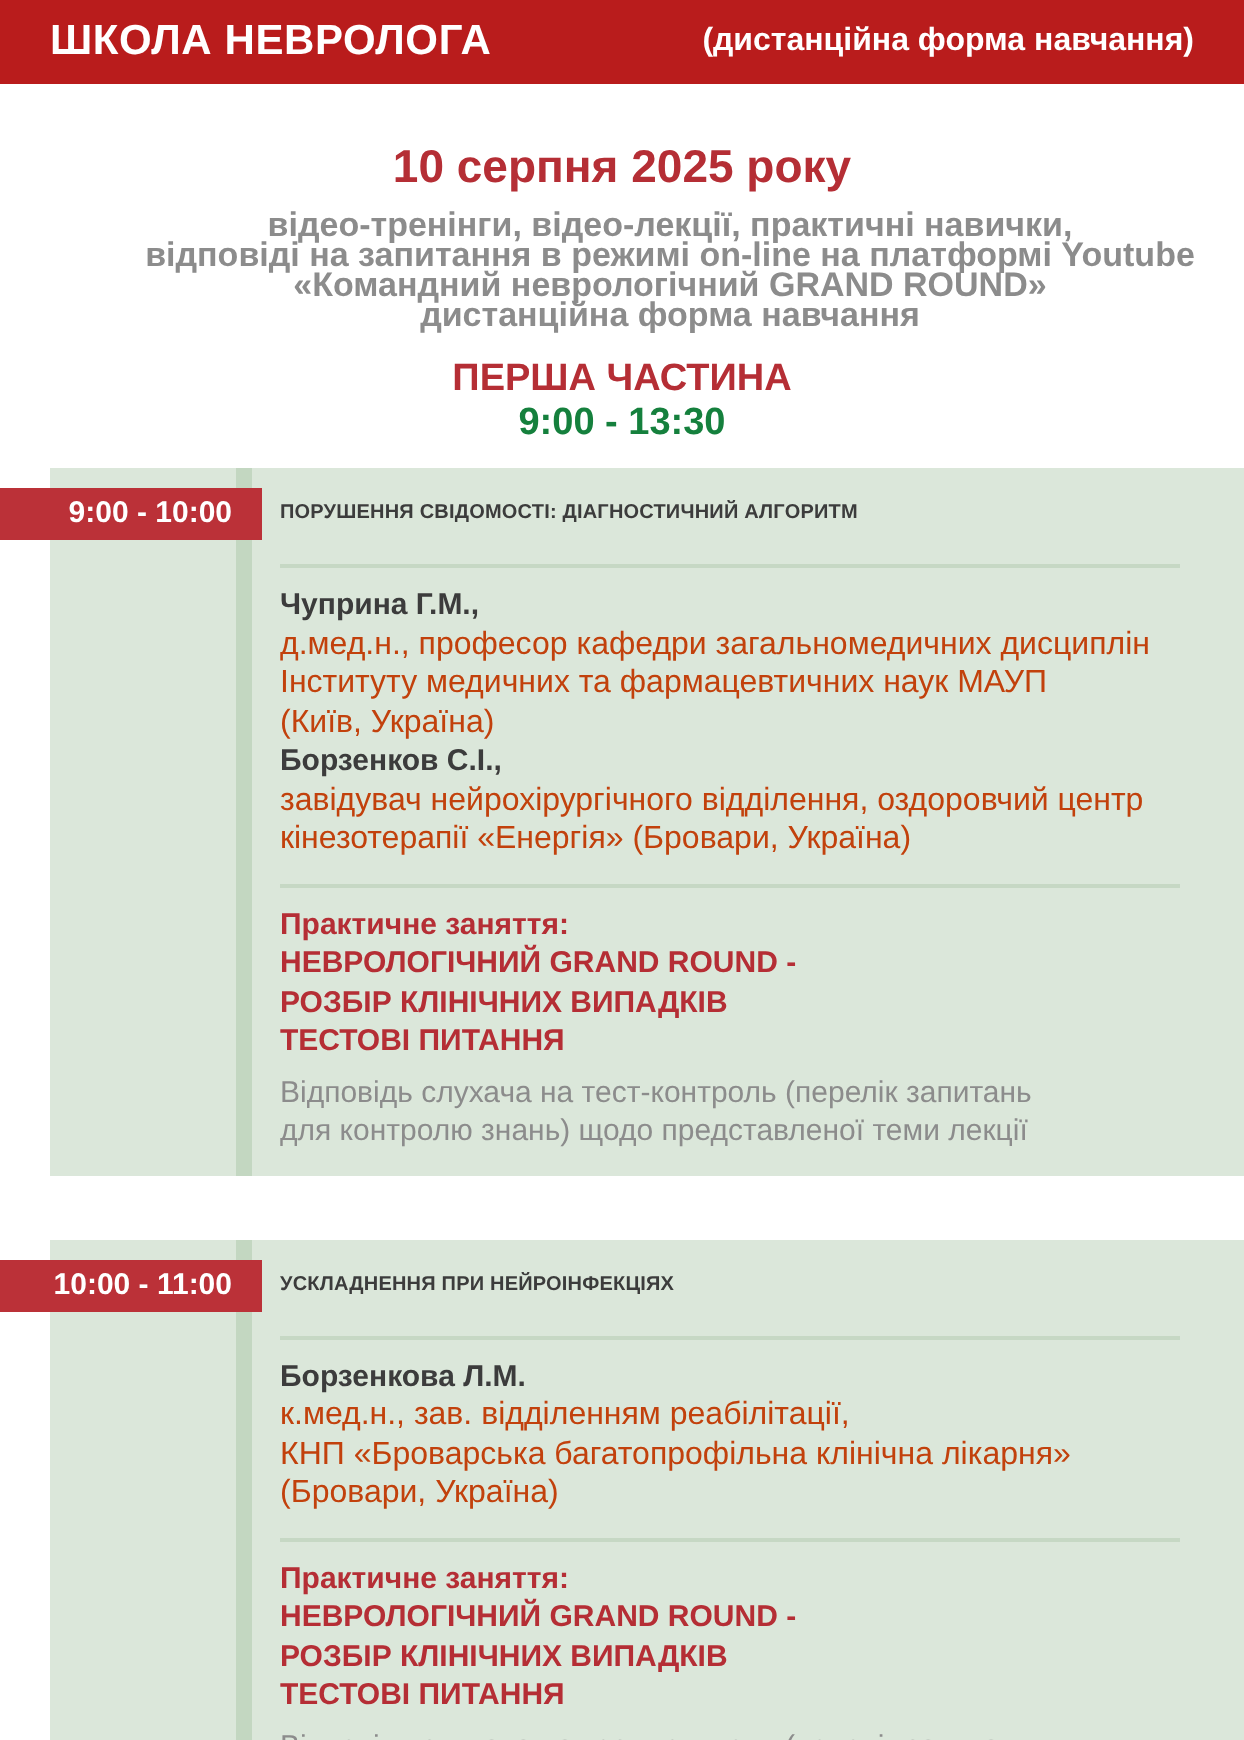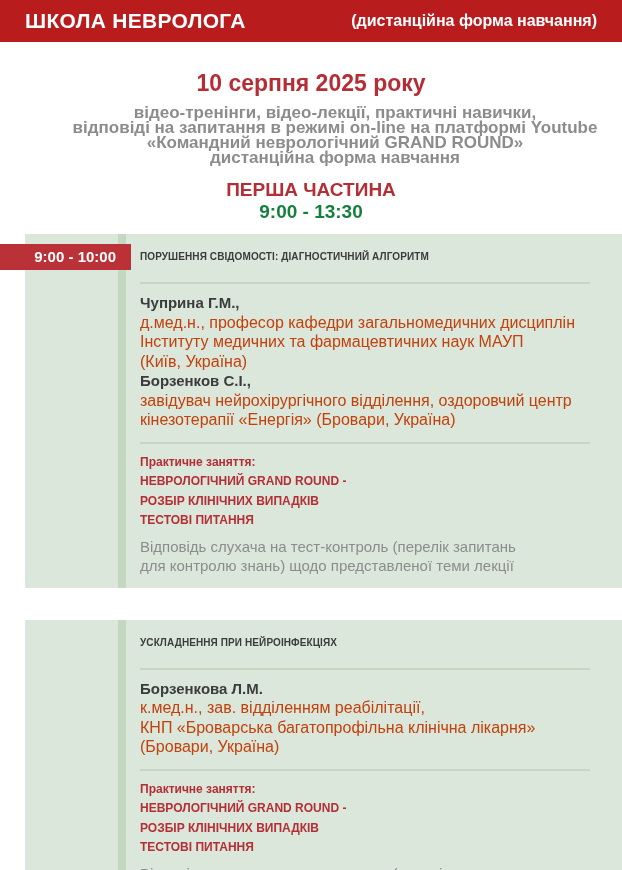--- a/index.html
+++ b/index.html
@@ -135,21 +135,21 @@
   }
   .speaker-line {
     color: #c2410c;
     font-size: 16px;
     line-height: 19.5px;
   }
   .practical-label,
   .practical-line {
     color: #b52e35;
     font-weight: bold;
-    font-size: 12px;
+    font-size: 15px;
     line-height: 19.5px;
   }
   .note-line {
     color: #8c8c8c;
     font-size: 15px;
     line-height: 19.5px;
   }
   .note-block { margin-top: 6px; }
 </style>
 </head>
@@ -206,20 +206,21 @@
         <div class="note-line">для контролю знань) щодо представленої теми лекції</div>
       </div>
     </div>
   </div>
 </div>
 
 <div class="session second">
   <div class="stripe"></div>
 
   <div class="session-header">
+    <div class="time-badge">10:00 - 11:00</div>
     <span class="session-title">УСКЛАДНЕННЯ ПРИ НЕЙРОІНФЕКЦІЯХ</span>
   </div>
 
   <div class="session-content">
     <div class="separator"></div>
 
     <div>
       <div class="speaker-name">Борзенкова Л.М.</div>
       <div class="speaker-line">к.мед.н., зав. відділенням реабілітації,</div>
       <div class="speaker-line">КНП «Броварська багатопрофільна клінічна лікарня»</div>

